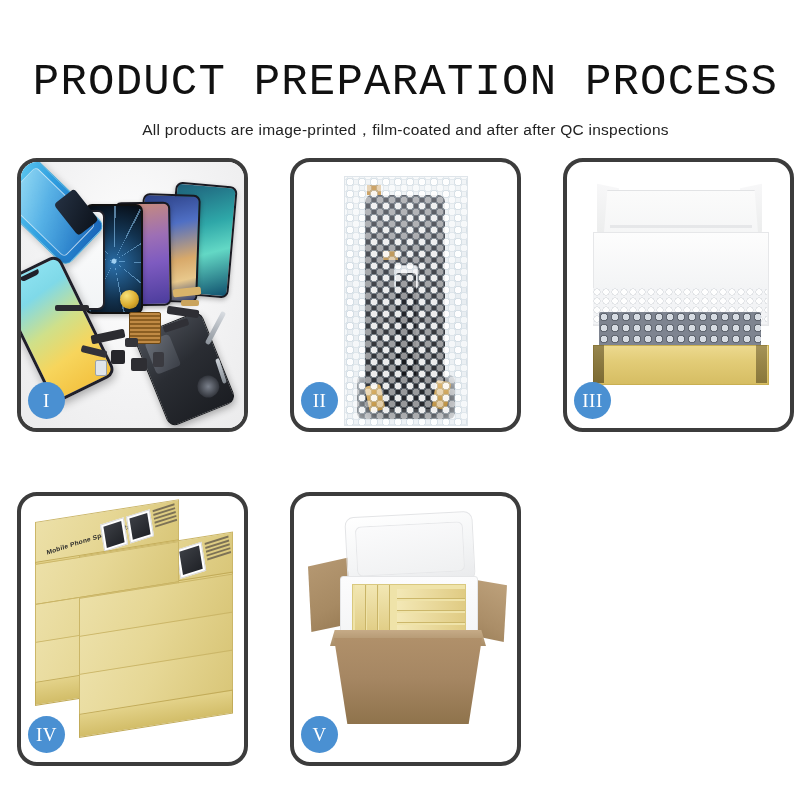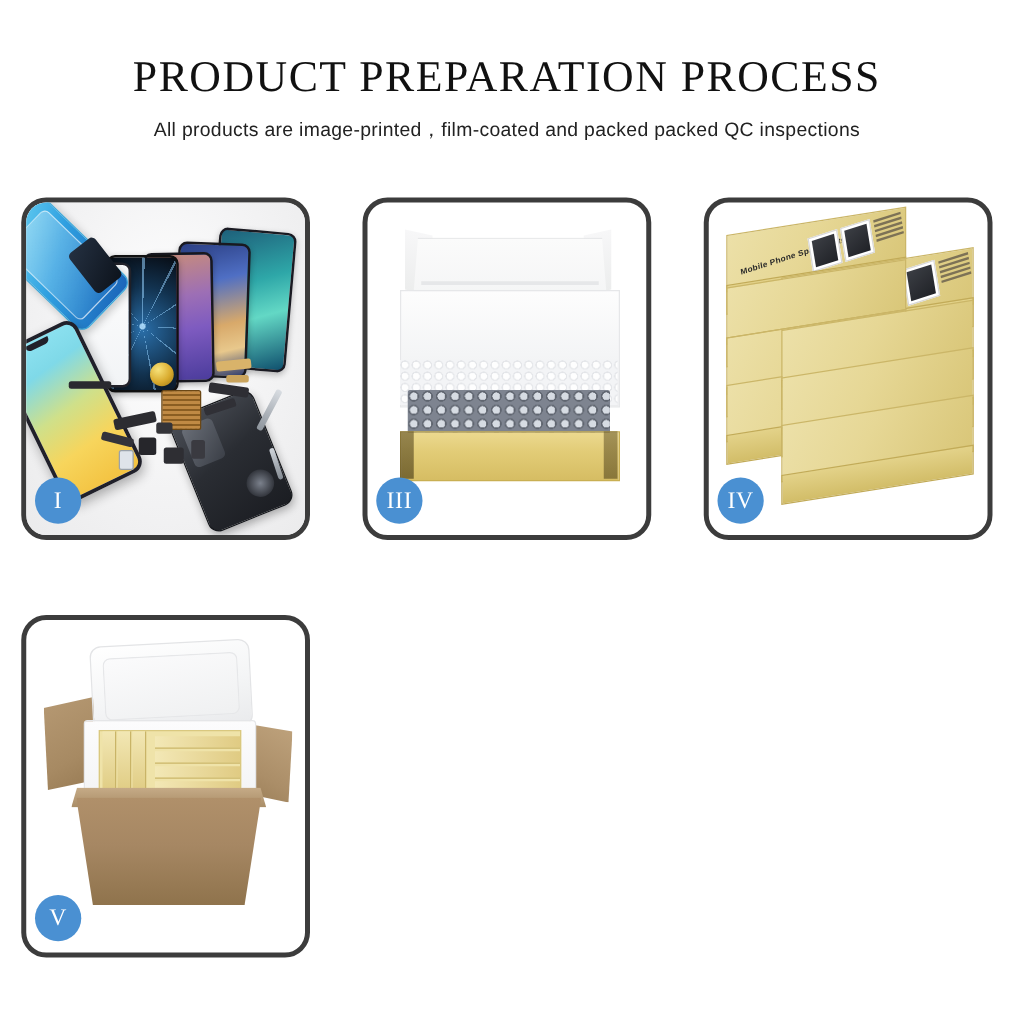--- a/index.html
+++ b/index.html
@@ -8,27 +8,27 @@
     background:#ffffff;
     font-family:"Liberation Sans", sans-serif;
     overflow:hidden;
     position:relative;
   }
   .page{width:811px;height:811px;position:relative;}
 
   
   .header{padding-top:44px;text-align:center;}
   .title{
-    font-family:Liberation Serif, serif;
-    font-size:35px;
+    font-family:Liberation Mono, monospace;
+    font-size:44px;
     font-weight:400;
     letter-spacing:1.2px;
     color:#111111;
     line-height:1;
-    margin:0;
+    margin:16px;
     white-space:nowrap;
   }
   .subtitle{
     font-family:"Liberation Sans", sans-serif;
     font-size:15.5px;
     color:#222222;
     letter-spacing:.25px;
     margin:15px 0 0 0;
     white-space:nowrap;
   }
@@ -308,21 +308,21 @@
   .c6-seam{position:absolute;left:113px;top:62px;width:1.5px;height:120px;
     background:rgba(120,98,64,.45);}
 </style>
 </head>
 <body>
 
 <div class="page">
 
   <div class="header">
     <h1 class="title">PRODUCT PREPARATION PROCESS</h1>
-    <p class="subtitle">All products are image-printed，film-coated and packed packed QC inspections</p>
+    <p class="subtitle">All products are image-printed，film-coated and after after QC inspections</p>
   </div>
 
   <div class="grid">
 
     <div class="panel p1">
       <div class="stage">
         <div class="sheen"></div>
         <div class="ph ph-a"></div>
         <div class="ph ph-b"></div>
         <div class="ph ph-c"></div>
@@ -353,20 +353,37 @@
         <div class="part sq2"></div>
         <div class="part sq3"></div>
         <div class="part sq4"></div>
         <div class="part sq5"></div>
         <div class="tool"></div>
         <div class="tool2"></div>
       </div>
       <div class="badge">I</div>
     </div>
 
+    <div class="panel p2">
+      <div class="stage">
+        <div class="bubblebag">
+          <div class="screenpart"></div>
+          <div class="tapeA"></div>
+          <div class="connblock"></div>
+          <div class="tapeB"></div>
+          <div class="flexcable"></div>
+          <div class="bottomblob"></div>
+          <div class="goldL"></div>
+          <div class="goldR"></div>
+          <div class="bubbles"></div>
+          <div class="bubbles b2"></div>
+        </div>
+      </div>
+      <div class="badge">II</div>
+    </div>
 
     <div class="panel p3">
       <div class="stage">
         <div class="b3-lidflapL"></div>
         <div class="b3-lidflapR"></div>
         <div class="b3-lidback"></div>
         <div class="b3-inner"></div>
         <div class="b3-foam"></div>
         <div class="b3-bubblewrap"></div>
         <div class="b3-front"></div>

